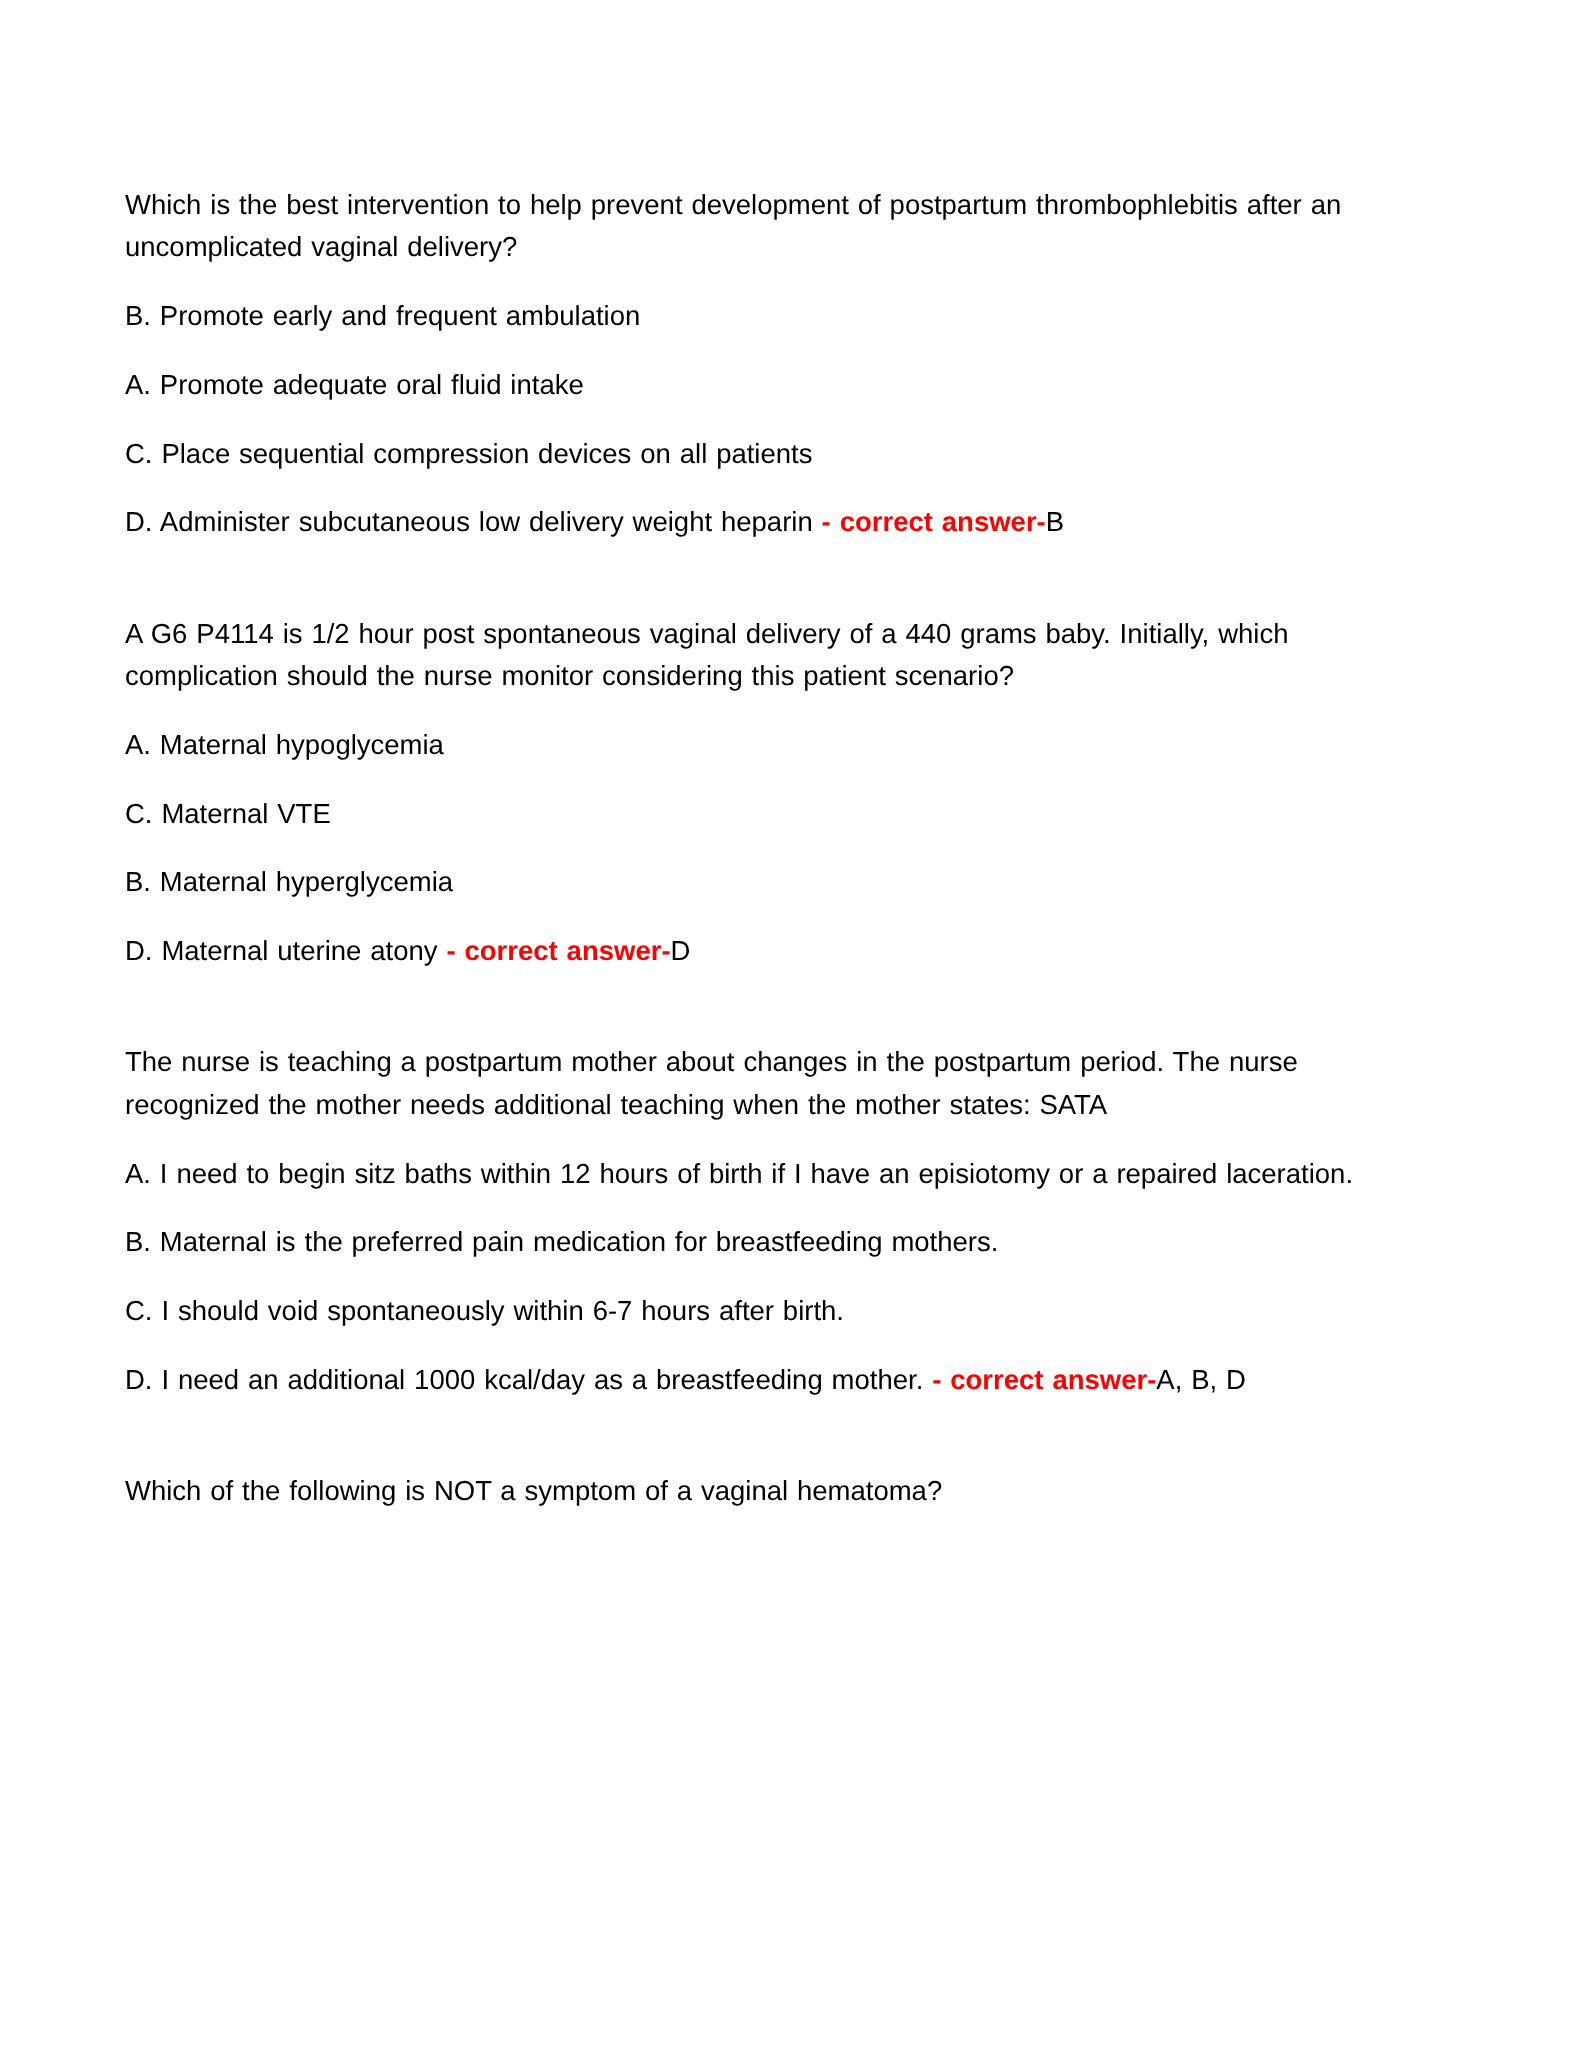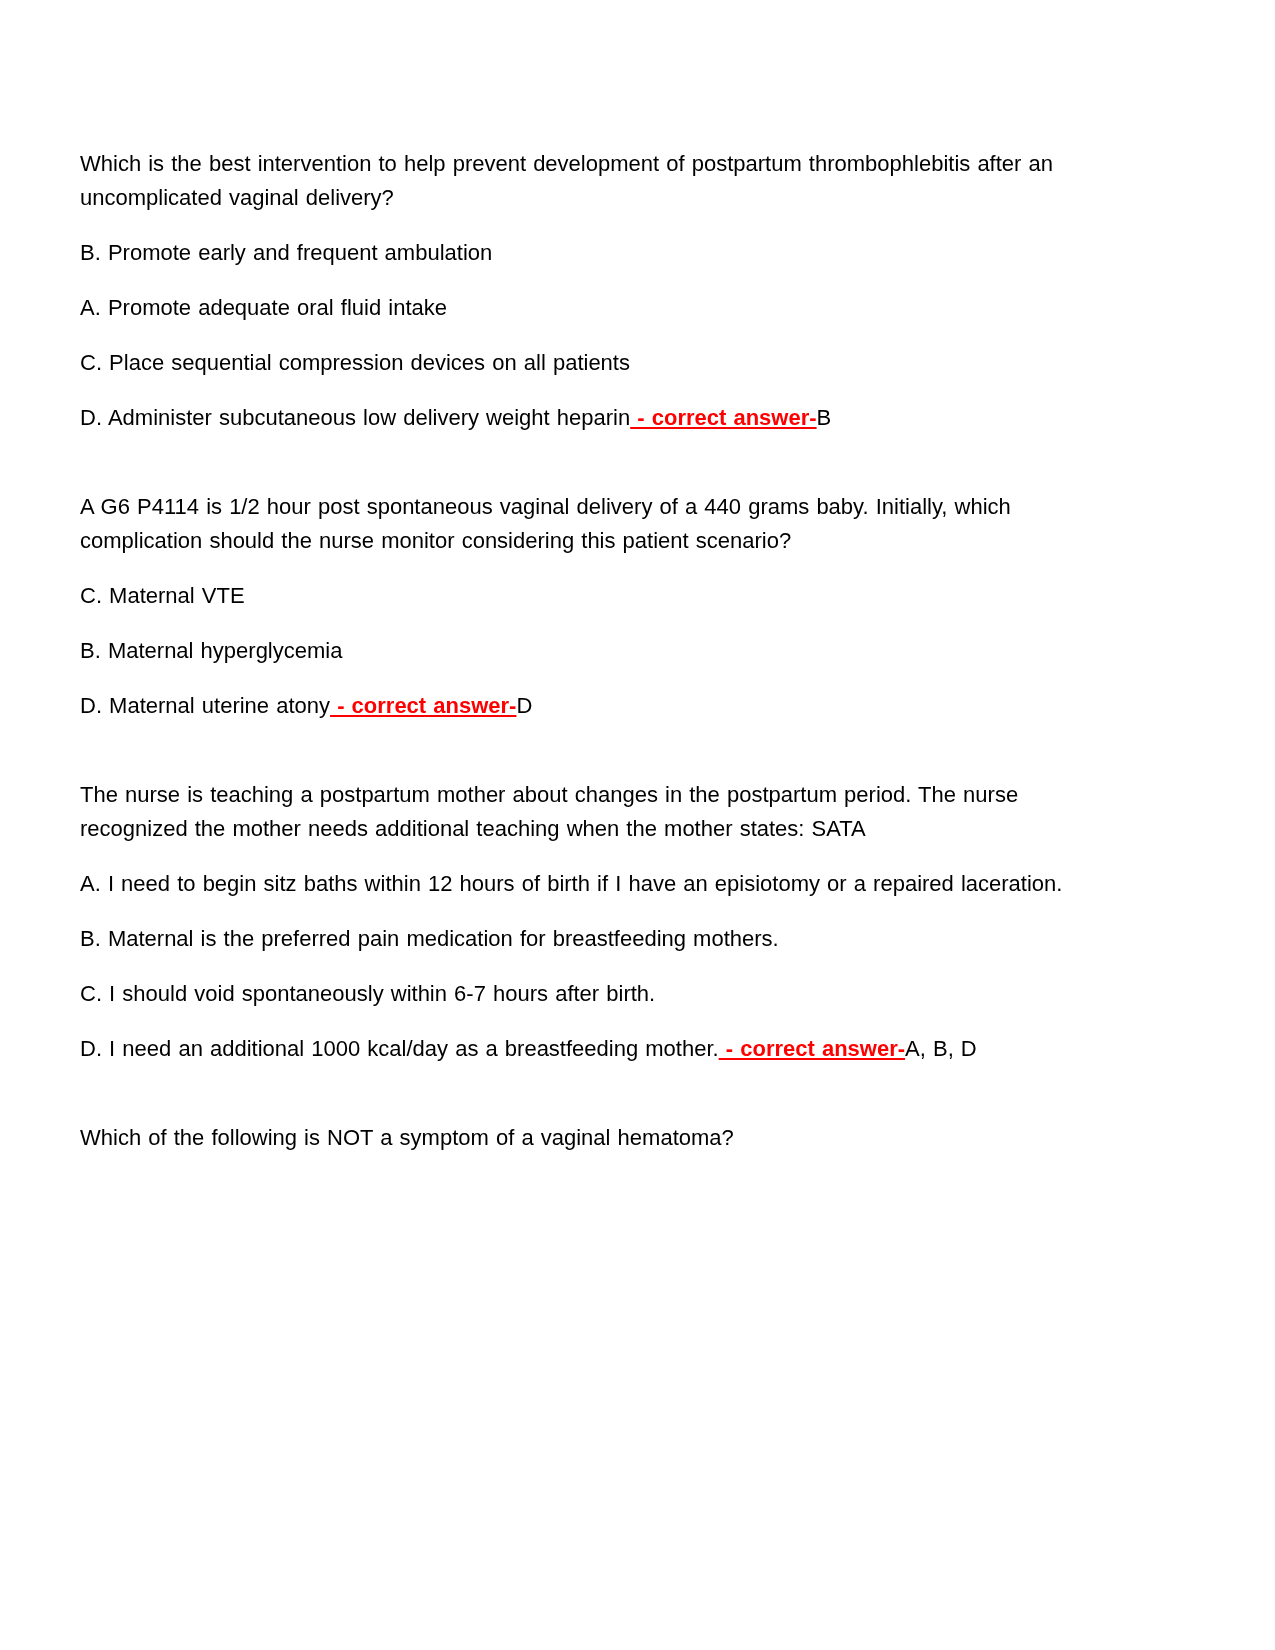--- a/index.html
+++ b/index.html
@@ -7,54 +7,54 @@
   body {
     width: 1275px;
     min-height: 1650px;
     background: #ffffff;
     color: #000000;
     font-family: "Liberation Sans", sans-serif;
   }
   .page {
     width: 1275px;
     min-height: 1650px;
-    padding: 147px 144px 60px 80px;
+    padding: 147px 144px 60px 100px;
   }
   p {
     margin: 0 0 21px 0;
     font-size: 22px;
     line-height: 34px;
     word-spacing: 1px;
   }
   .question { margin-bottom: 55px; }
   .question:last-child { margin-bottom: 0; }
   .prompt { }
   .option { }
   .correct-marker {
     color: var(--accent, #ff0000);
     font-weight: 700;
-    text-decoration: underline;
   }
   .answer-letters { color: #000000; }
 </style>
 </head>
 <body>
 
 <div class="page">
 
   <section class="question">
     <p class="prompt">Which is the best intervention to help prevent development of postpartum thrombophlebitis after an uncomplicated vaginal delivery?</p>
     <p class="option"><span class="option-text">B. Promote early and frequent ambulation</span></p>
     <p class="option"><span class="option-text">A. Promote adequate oral fluid intake</span></p>
     <p class="option"><span class="option-text">C. Place sequential compression devices on all patients</span></p>
     <p class="option"><span class="option-text">D. Administer subcutaneous low delivery weight heparin</span><span class="correct-marker"> - correct answer-</span><span class="answer-letters">B</span></p>
   </section>
 
   <section class="question">
     <p class="prompt">A G6 P4114 is 1/2 hour post spontaneous vaginal delivery of a 440 grams baby. Initially, which complication should the nurse monitor considering this patient scenario?</p>
+    <p class="option"><span class="option-text">A. Maternal hypoglycemia</span></p>
     <p class="option"><span class="option-text">C. Maternal VTE</span></p>
     <p class="option"><span class="option-text">B. Maternal hyperglycemia</span></p>
     <p class="option"><span class="option-text">D. Maternal uterine atony</span><span class="correct-marker"> - correct answer-</span><span class="answer-letters">D</span></p>
   </section>
 
   <section class="question">
     <p class="prompt">The nurse is teaching a postpartum mother about changes in the postpartum period. The nurse recognized the mother needs additional teaching when the mother states: SATA</p>
     <p class="option"><span class="option-text">A. I need to begin sitz baths within 12 hours of birth if I have an episiotomy or a repaired laceration.</span></p>
     <p class="option"><span class="option-text">B. Maternal is the preferred pain medication for breastfeeding mothers.</span></p>
     <p class="option"><span class="option-text">C. I should void spontaneously within 6-7 hours after birth.</span></p>

